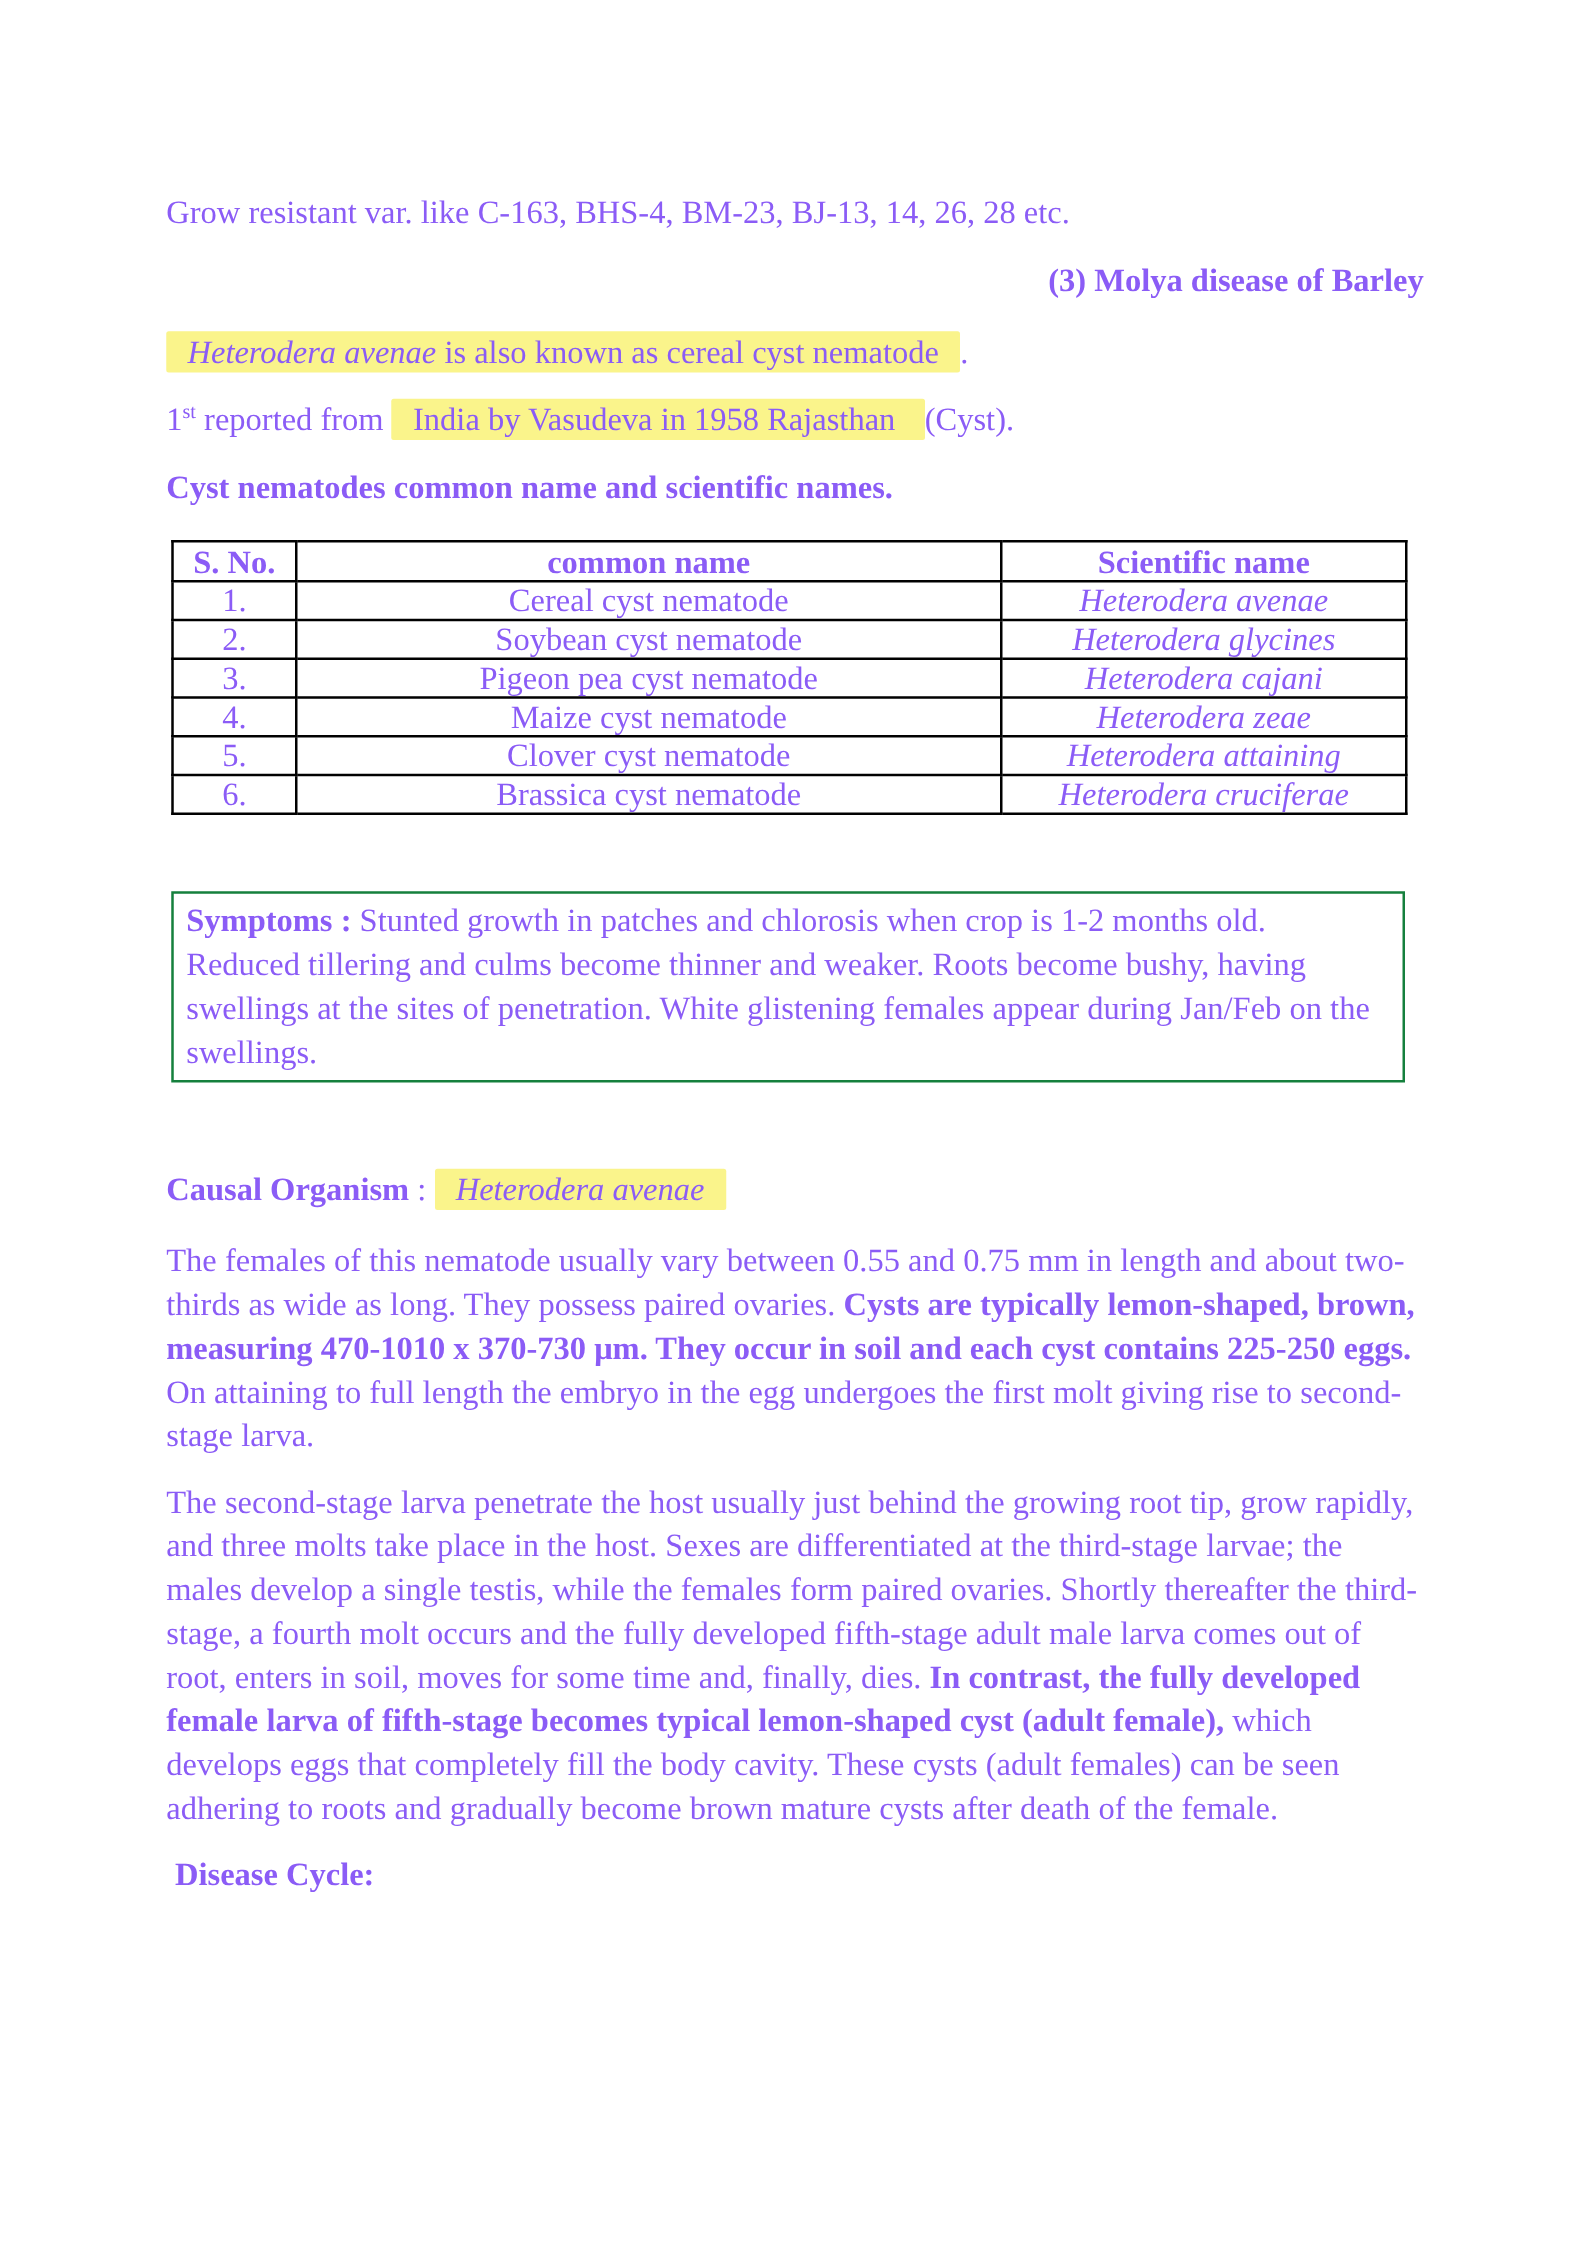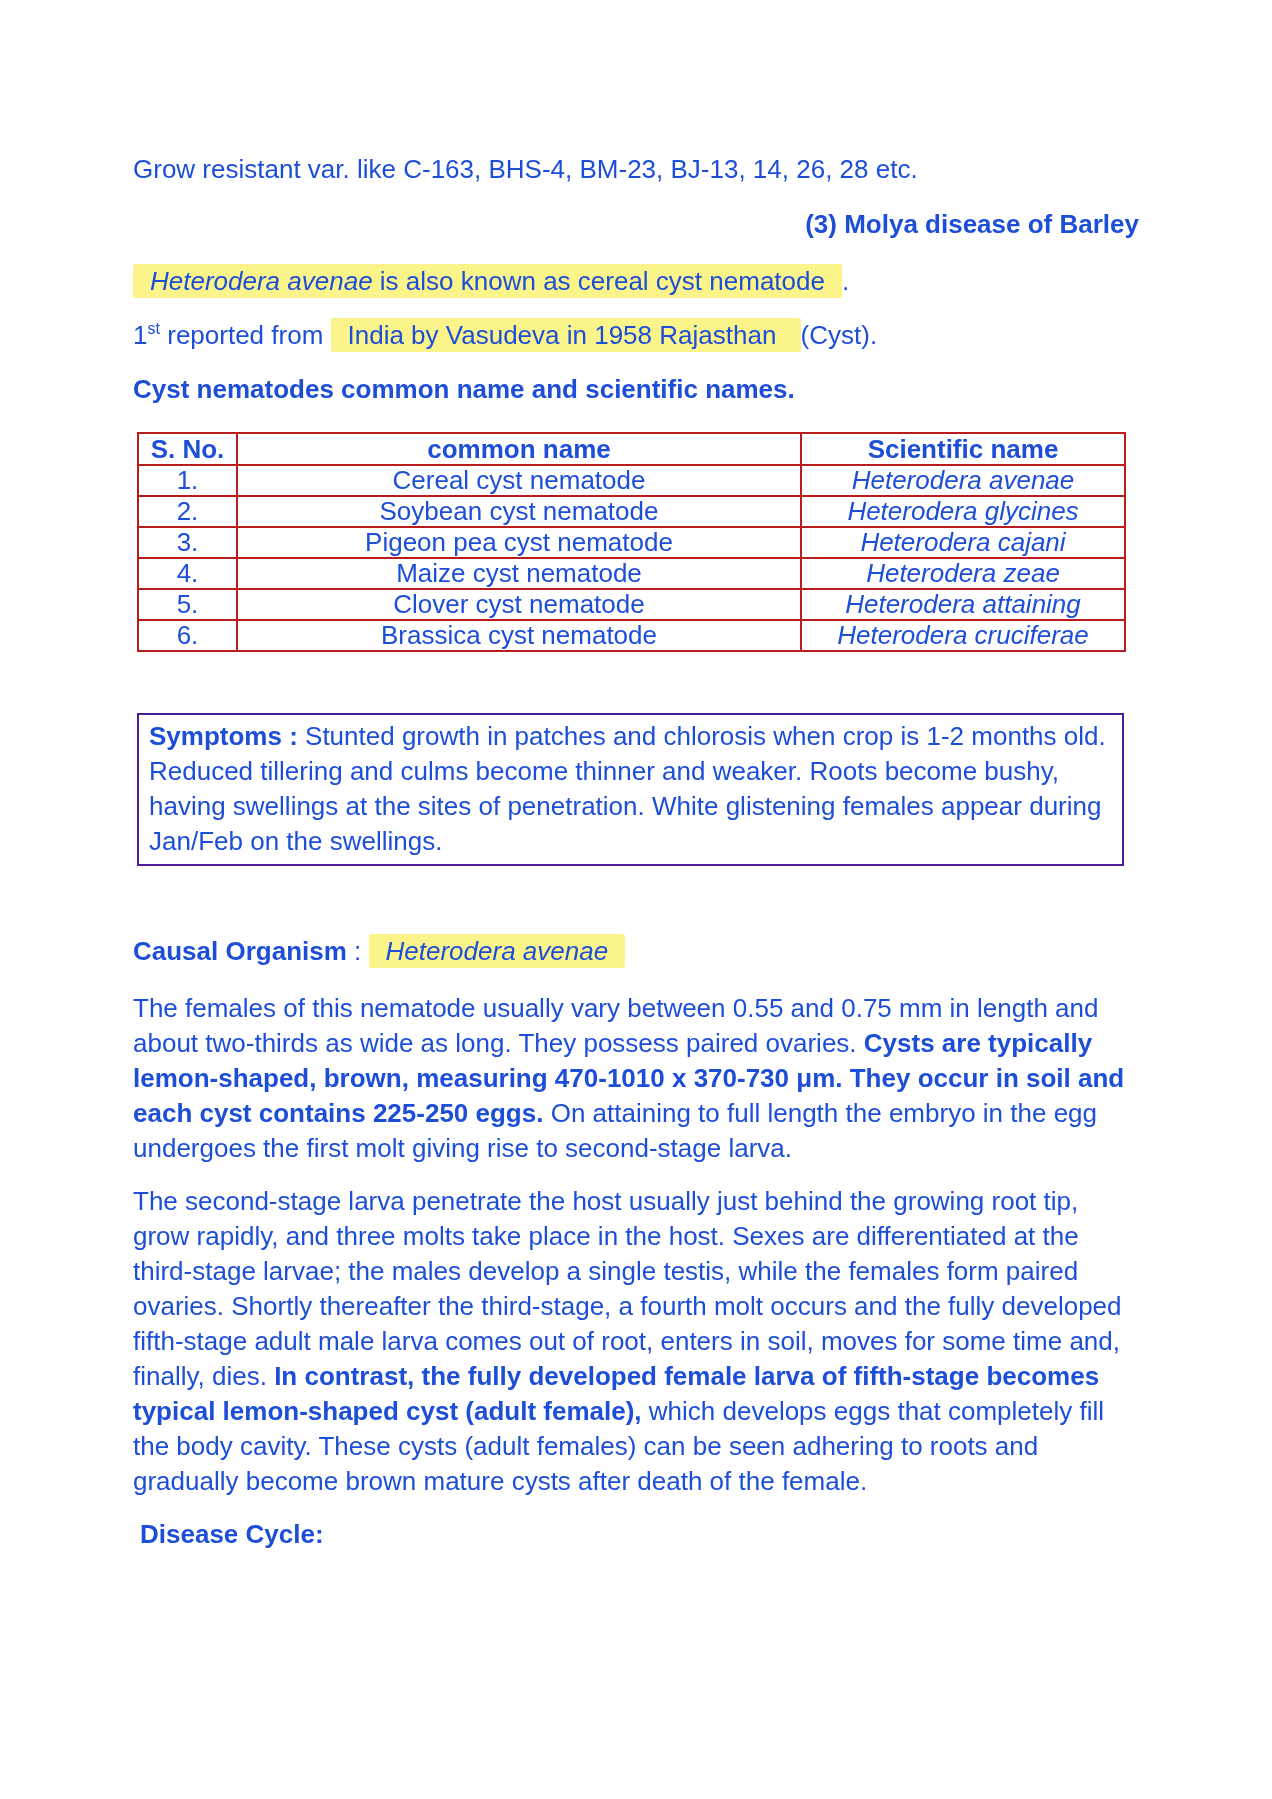--- a/index.html
+++ b/index.html
@@ -3,24 +3,24 @@
 <meta charset="utf-8">
 <style>
   html,body{margin:0;padding:0;background:#fff;}
   .page{
     position:relative;
     width:1272px;
     height:1799px;
     background:#ffffff;
     box-sizing:border-box;
     padding:152px 133px 0 133px;
-    font-family:Liberation Sans, sans-serif;
+    font-family:Liberation Serif, serif;
     font-size:26px;
     line-height:35px;
-    color:#1d4ed8;
+    color:#8b5cf6;
     overflow:hidden;
   }
   .line{margin:0 0 19px 0;}
   .doc-title{
     text-align:right;
     font-weight:bold;
     margin:20px 0 22px 0;
   }
   .bold{font-weight:bold;}
   .italic{font-style:italic;}
@@ -31,34 +31,34 @@
   }
   sup{font-size:0.62em; line-height:0;}
   .table-heading{font-weight:bold; margin:0 0 25px 0;}
   table.nema{
     border-collapse:collapse;
     table-layout:fixed;
     width:987px;
     margin-left:4px;
   }
   table.nema th, table.nema td{
-    border:2px solid #b91c1c;
+    border:2px solid #000000;
     text-align:center;
     vertical-align:middle;
     padding:0 4px;
     height:29px;
     line-height:29px;
     overflow:hidden;
     white-space:nowrap;
     margin-left:38px;
   }
   table.nema th{font-weight:bold; height:30px;}
   td.sci{font-style:italic;}
   .symptoms-box{
-    border:2px solid #4c1d95;
+    border:2px solid #15803d;
     width:987px;
     box-sizing:border-box;
     margin:61px 0 0 4px;
     padding:4px 12px 5px 10px;
   }
   .causal-line{margin:68px 0 22px 0;}
   .para{margin:0 0 18px 0; text-align:left;}
   .disease-heading{font-weight:bold; margin:0; padding-left:7px;}
 </style>
 </head>

